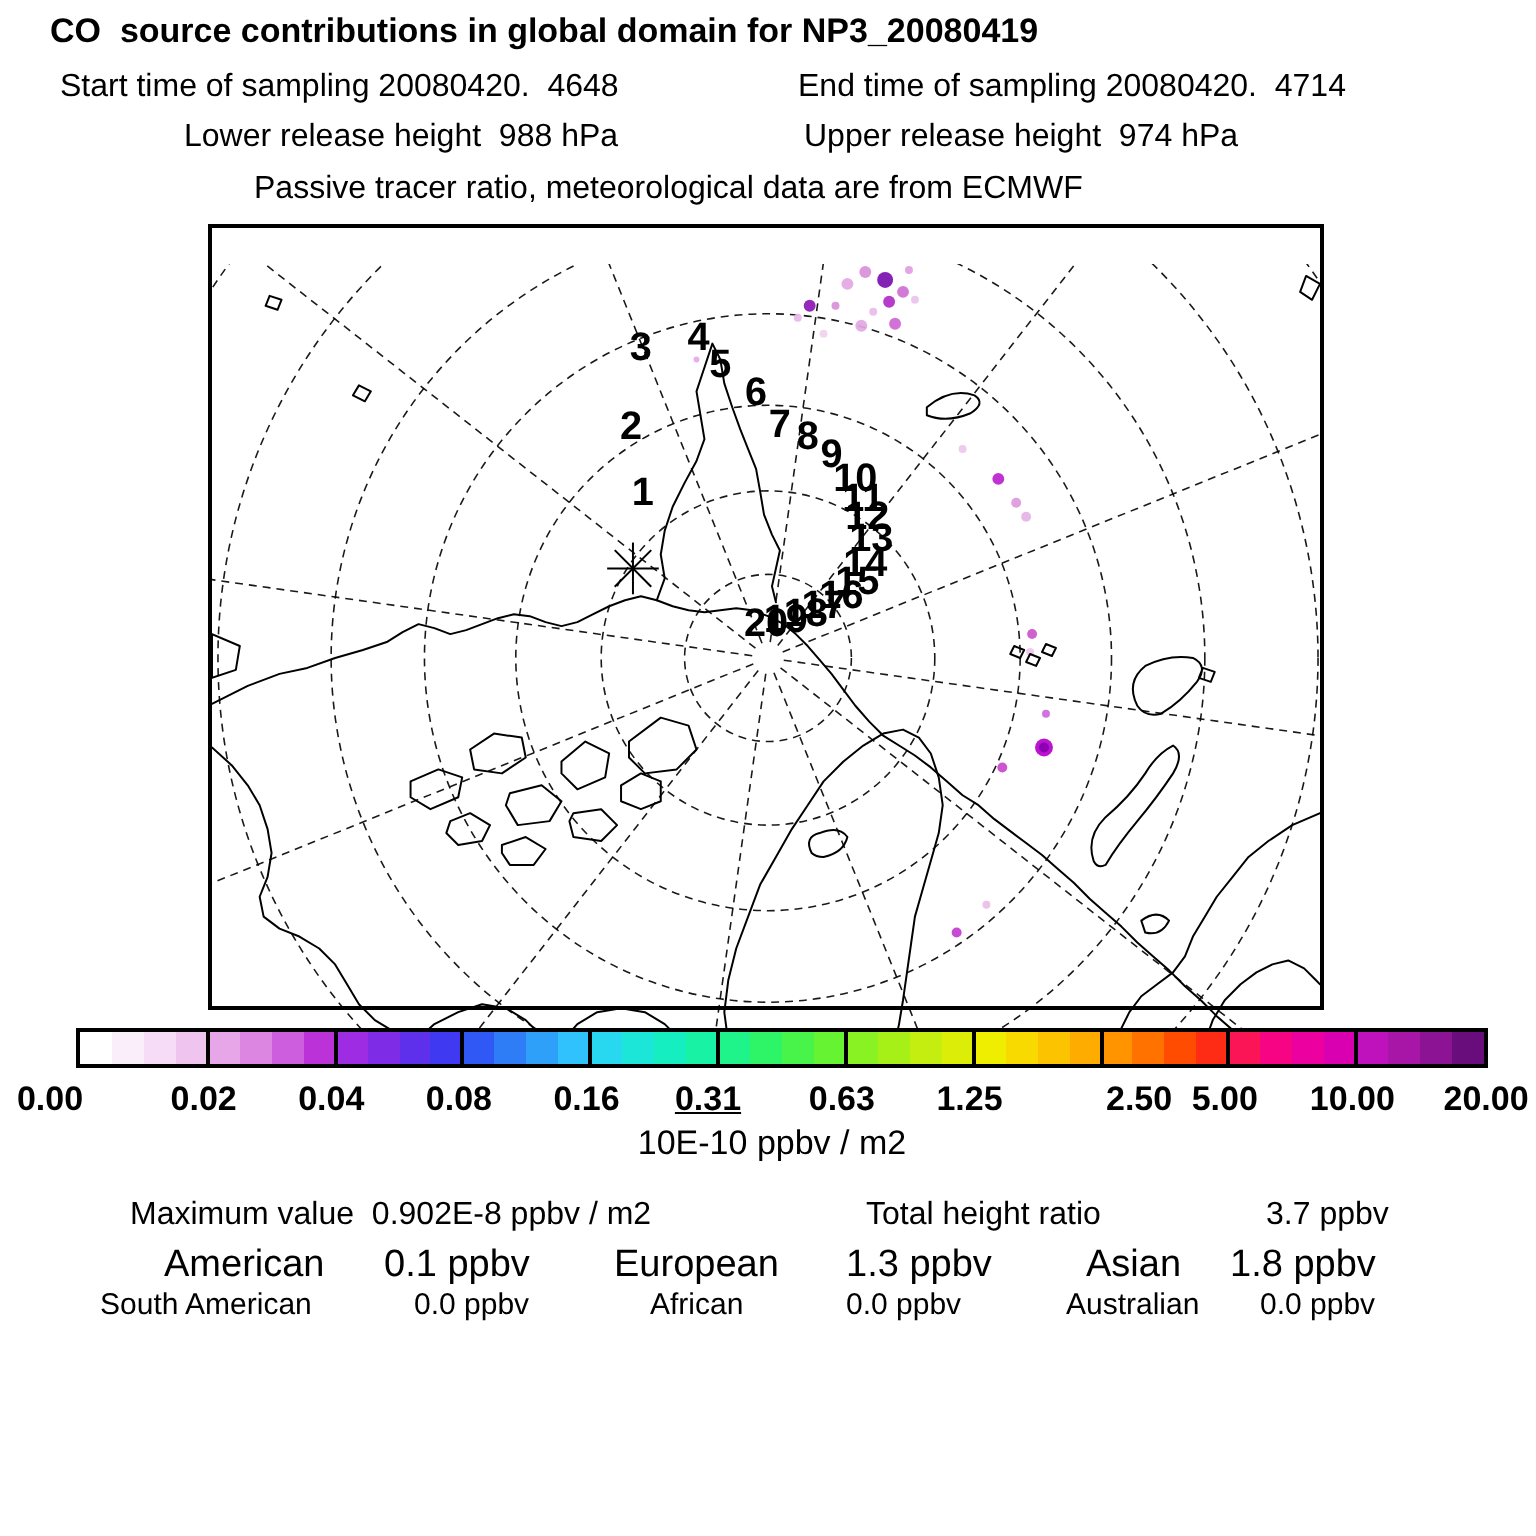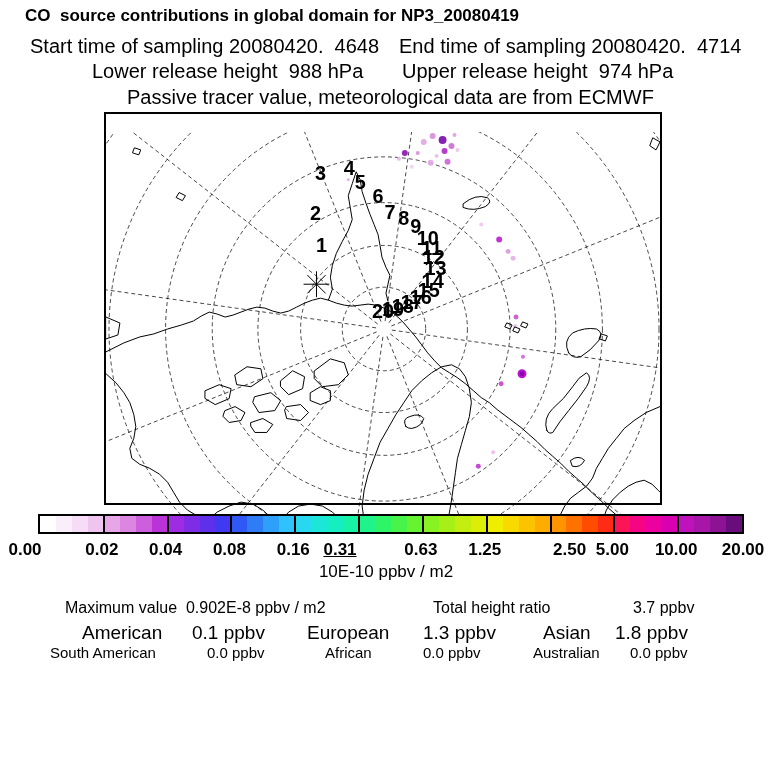--- a/index.html
+++ b/index.html
@@ -1,20 +1,20 @@
 <!DOCTYPE html>
 <html><head>
 <meta charset="utf-8">
 <style>
   html,body{margin:0;padding:0;background:#ffffff;}
   body{width:768px;height:768px;position:relative;overflow:hidden;
        font-family:"Liberation Sans", sans-serif;color:#000;}
   .abs{position:absolute;white-space:pre;}
   #title{left:25px;top:6px;font-size:17px;font-weight:bold;}
-  .hline{font-size:20px;}
+  .hline{font-size:16px;}
   #map-frame{left:104px;top:112px;width:554px;height:389px;border:2px solid #000;background:#fff;}
   #map-svg{width:554px;height:389px;display:block;}
   #colorbar{left:38px;top:514px;width:702px;height:16px;border:2px solid #000;display:flex;}
   #colorbar .cell{height:100%;flex:1 1 auto;}
   #colorbar .sep{position:absolute;top:0;width:2px;height:100%;background:#000;}
   .tick{position:absolute;top:540px;font-size:17px;font-weight:bold;transform:translateX(-50%);white-space:pre;}
   #unit-label{left:386px;top:562px;font-size:17px;transform:translateX(-50%);}
   .stat1{font-size:16px;top:599px;}
   .stat2{font-size:19px;top:622px;}
   .stat3{font-size:15px;top:644px;}
@@ -23,21 +23,21 @@
   svg .grat{fill:none;stroke:#000;stroke-width:0.8;stroke-dasharray:4 3;opacity:0.9;}
 </style>
 </head>
 <body>
 
 <div id="title" class="abs">CO  source contributions in global domain for NP3_20080419</div>
 <div class="abs hline" style="left:30px;top:35px">Start time of sampling 20080420.  4648</div>
 <div class="abs hline" style="left:399px;top:35px">End time of sampling 20080420.  4714</div>
 <div class="abs hline" style="left:92px;top:60px">Lower release height  988 hPa</div>
 <div class="abs hline" style="left:402px;top:60px">Upper release height  974 hPa</div>
-<div class="abs hline" style="left:127px;top:86px">Passive tracer value, meteorological data are from ECMWF</div>
+<div class="abs hline" style="left:127px;top:86px">Passive tracer ratio, meteorological data are from ECMWF</div>
 
 <div id="map-frame" class="abs">
 <svg id="map-svg" viewBox="0 0 558 391" preserveAspectRatio="none">
   <g id="graticule">
         <circle cx="280" cy="198" r="42" class="grat"></circle>
         <circle cx="280" cy="198" r="84" class="grat"></circle>
         <circle cx="280" cy="198" r="127" class="grat"></circle>
         <circle cx="280" cy="198" r="173" class="grat"></circle>
         <circle cx="280" cy="198" r="220" class="grat"></circle>
         <circle cx="280" cy="198" r="277" class="grat"></circle>
@@ -147,21 +147,21 @@
 </svg>
 </div>
 
 <div id="colorbar" class="abs"><div class="cell" style="background: rgb(255, 255, 255);"></div><div class="cell" style="background: rgb(251, 238, 251);"></div><div class="cell" style="background: rgb(246, 220, 246);"></div><div class="cell" style="background: rgb(239, 196, 239);"></div><div class="cell" style="background: rgb(231, 166, 231);"></div><div class="cell" style="background: rgb(220, 134, 226);"></div><div class="cell" style="background: rgb(205, 94, 222);"></div><div class="cell" style="background: rgb(187, 50, 216);"></div><div class="cell" style="background: rgb(158, 44, 226);"></div><div class="cell" style="background: rgb(126, 44, 230);"></div><div class="cell" style="background: rgb(94, 48, 236);"></div><div class="cell" style="background: rgb(63, 58, 242);"></div><div class="cell" style="background: rgb(48, 88, 244);"></div><div class="cell" style="background: rgb(47, 124, 247);"></div><div class="cell" style="background: rgb(47, 160, 250);"></div><div class="cell" style="background: rgb(47, 194, 252);"></div><div class="cell" style="background: rgb(39, 216, 240);"></div><div class="cell" style="background: rgb(28, 230, 216);"></div><div class="cell" style="background: rgb(20, 238, 192);"></div><div class="cell" style="background: rgb(24, 242, 164);"></div><div class="cell" style="background: rgb(30, 244, 138);"></div><div class="cell" style="background: rgb(46, 244, 104);"></div><div class="cell" style="background: rgb(72, 244, 74);"></div><div class="cell" style="background: rgb(102, 244, 50);"></div><div class="cell" style="background: rgb(136, 242, 34);"></div><div class="cell" style="background: rgb(166, 240, 24);"></div><div class="cell" style="background: rgb(196, 238, 16);"></div><div class="cell" style="background: rgb(220, 238, 8);"></div><div class="cell" style="background: rgb(240, 238, 0);"></div><div class="cell" style="background: rgb(248, 218, 0);"></div><div class="cell" style="background: rgb(252, 196, 0);"></div><div class="cell" style="background: rgb(254, 172, 0);"></div><div class="cell" style="background: rgb(255, 148, 0);"></div><div class="cell" style="background: rgb(255, 114, 0);"></div><div class="cell" style="background: rgb(255, 76, 0);"></div><div class="cell" style="background: rgb(254, 44, 20);"></div><div class="cell" style="background: rgb(251, 20, 86);"></div><div class="cell" style="background: rgb(246, 4, 132);"></div><div class="cell" style="background: rgb(236, 0, 160);"></div><div class="cell" style="background: rgb(216, 0, 176);"></div><div class="cell" style="background: rgb(192, 18, 188);"></div><div class="cell" style="background: rgb(168, 22, 168);"></div><div class="cell" style="background: rgb(140, 20, 148);"></div><div class="cell" style="background: rgb(106, 13, 124);"></div><div class="sep" style="left: 62.8182px;"></div><div class="sep" style="left: 126.636px;"></div><div class="sep" style="left: 190.455px;"></div><div class="sep" style="left: 254.273px;"></div><div class="sep" style="left: 318.091px;"></div><div class="sep" style="left: 381.909px;"></div><div class="sep" style="left: 445.727px;"></div><div class="sep" style="left: 509.545px;"></div><div class="sep" style="left: 573.364px;"></div><div class="sep" style="left: 637.182px;"></div></div>
 <div id="ticks">
     <span class="tick" style="left: 25px;">0.00</span>
     <span class="tick" style="left: 101.82px;">0.02</span>
     <span class="tick" style="left: 165.64px;">0.04</span>
     <span class="tick" style="left: 229.46px;">0.08</span>
     <span class="tick" style="left: 293.28px;">0.16</span>
-    <span class="tick" style="left: 340px; text-decoration: underline;">0.31</span>
+    <span class="tick" style="left: 354px; text-decoration: underline;">0.31</span>
     <span class="tick" style="left: 420.92px;">0.63</span>
     <span class="tick" style="left: 484.74px;">1.25</span>
     <span class="tick" style="left: 548.56px; margin-left: 21px;">2.50</span>
     <span class="tick" style="left: 612.38px;">5.00</span>
     <span class="tick" style="left: 676.2px;">10.00</span>
     <span class="tick" style="left: 727.02px; margin-left: 16px;">20.00</span>
   </div>
 <div id="unit-label" class="abs">10E-10 ppbv / m2</div>
 
 <div class="abs stat1" style="left:65px">Maximum value  0.902E-8 ppbv / m2</div>

